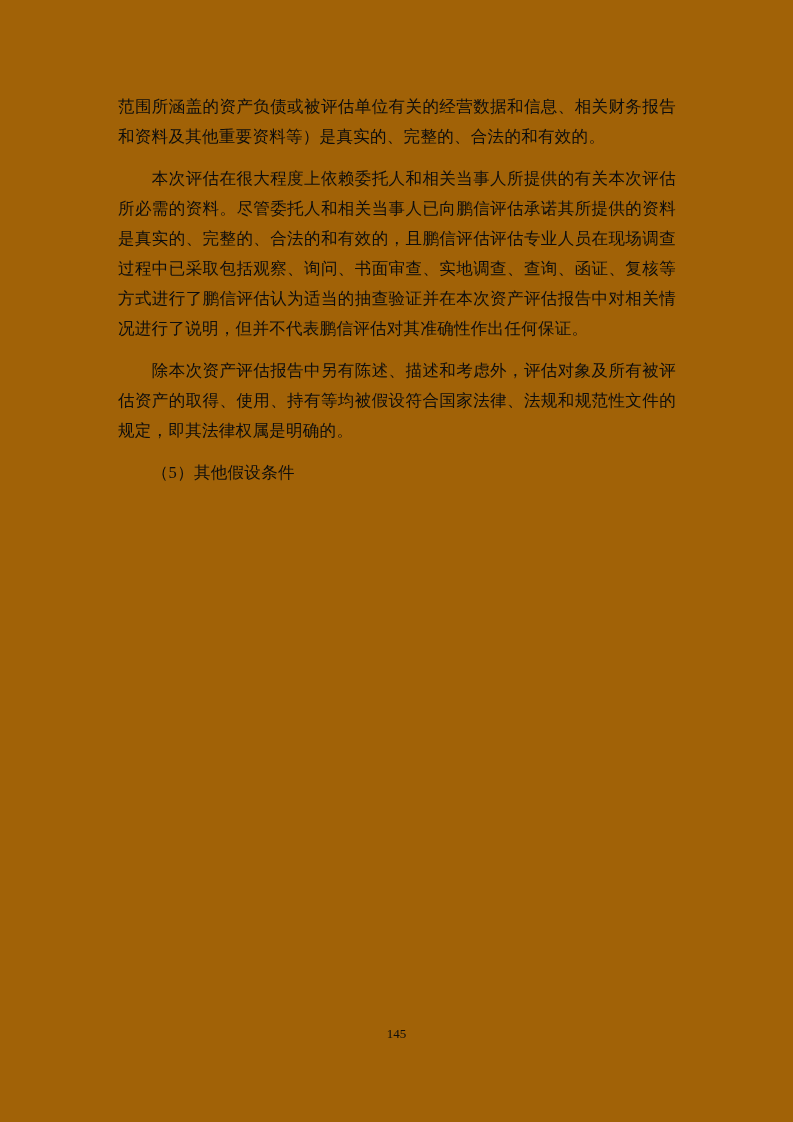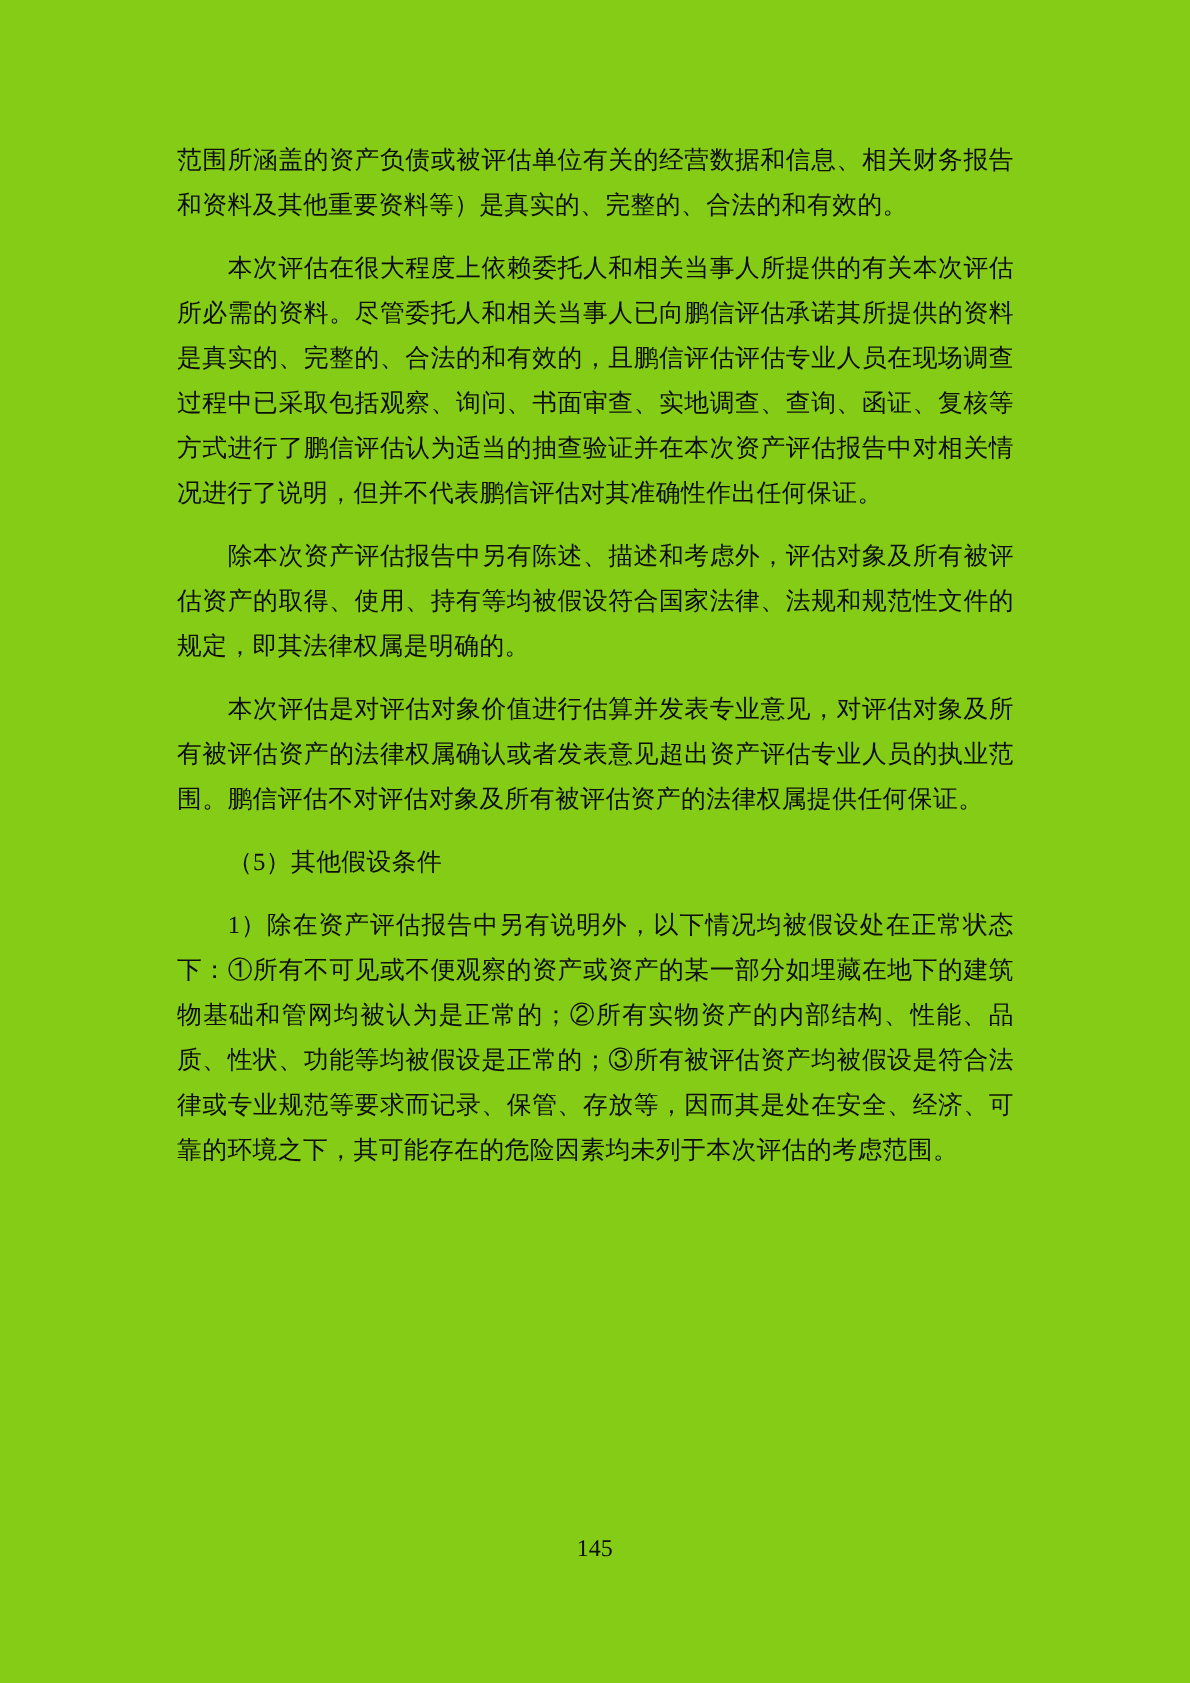--- a/index.html
+++ b/index.html
@@ -4,21 +4,21 @@
 <style>
   html, body {
     margin: 0;
     padding: 0;
     background: #ffffff;
   }
   .page {
     position: relative;
     width: 793px;
     height: 1122px;
-    background: #84cc16;
+    background: #a16207;
     overflow: hidden;
     font-family: "Liberation Serif", "DejaVu Serif", serif;
     color: #0d0d0d;
     box-sizing: border-box;
   }
   .content {
     position: absolute;
     top: 92px;
     left: 118px;
     width: 558px;
@@ -36,34 +36,32 @@
   .no-indent { text-indent: 0; }
   .heading-para { text-indent: 2.05em; }
   .footer {
     position: absolute;
     top: 1024px;
     left: 0;
     width: 793px;
     text-align: center;
   }
   .footer span {
-    font-size: 16px;
+    font-size: 13px;
     line-height: 16px;
     color: #0d0d0d;
     font-family: "Liberation Serif", "DejaVu Serif", serif;
   }
 </style>
 </head>
 <body>
 
 <div class="page">
   <div class="content">
     <p class="body-para no-indent">范围所涵盖的资产负债或被评估单位有关的经营数据和信息、相关财务报告和资料及其他重要资料等）是真实的、完整的、合法的和有效的。</p>
     <p class="body-para">本次评估在很大程度上依赖委托人和相关当事人所提供的有关本次评估所必需的资料。尽管委托人和相关当事人已向鹏信评估承诺其所提供的资料是真实的、完整的、合法的和有效的，且鹏信评估评估专业人员在现场调查过程中已采取包括观察、询问、书面审查、实地调查、查询、函证、复核等方式进行了鹏信评估认为适当的抽查验证并在本次资产评估报告中对相关情况进行了说明，但并不代表鹏信评估对其准确性作出任何保证。</p>
     <p class="body-para">除本次资产评估报告中另有陈述、描述和考虑外，评估对象及所有被评估资产的取得、使用、持有等均被假设符合国家法律、法规和规范性文件的规定，即其法律权属是明确的。</p>
-    <p class="body-para">本次评估是对评估对象价值进行估算并发表专业意见，对评估对象及所有被评估资产的法律权属确认或者发表意见超出资产评估专业人员的执业范围。鹏信评估不对评估对象及所有被评估资产的法律权属提供任何保证。</p>
     <p class="heading-para">（5）其他假设条件</p>
-    <p class="body-para">1）除在资产评估报告中另有说明外，以下情况均被假设处在正常状态下：①所有不可见或不便观察的资产或资产的某一部分如埋藏在地下的建筑物基础和管网均被认为是正常的；②所有实物资产的内部结构、性能、品质、性状、功能等均被假设是正常的；③所有被评估资产均被假设是符合法律或专业规范等要求而记录、保管、存放等，因而其是处在安全、经济、可靠的环境之下，其可能存在的危险因素均未列于本次评估的考虑范围。</p>
   </div>
   <div class="footer">
     <span>145</span>
   </div>
 </div>
 
 </body></html>

